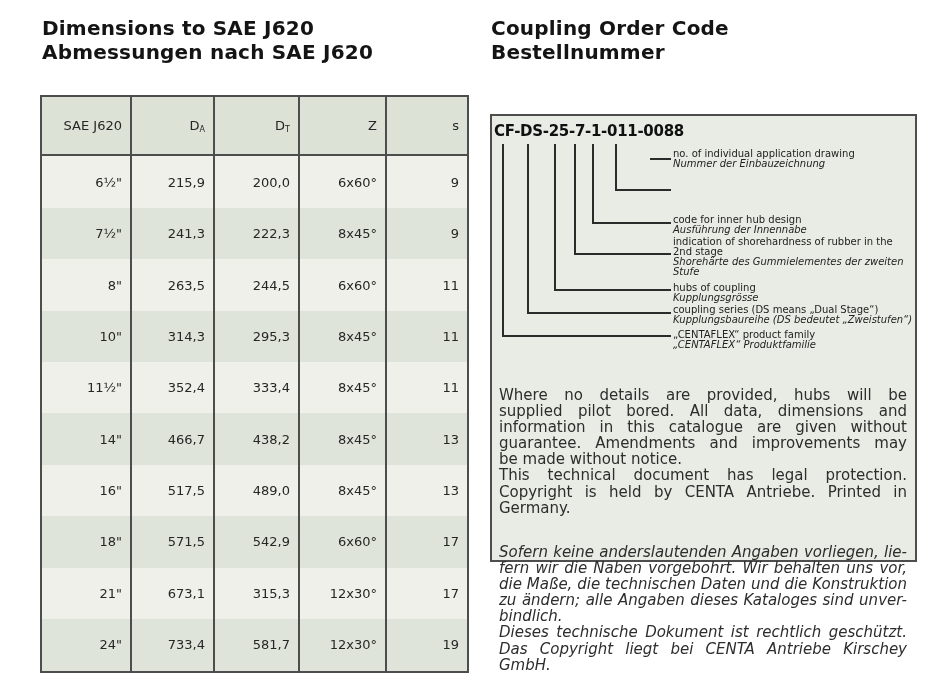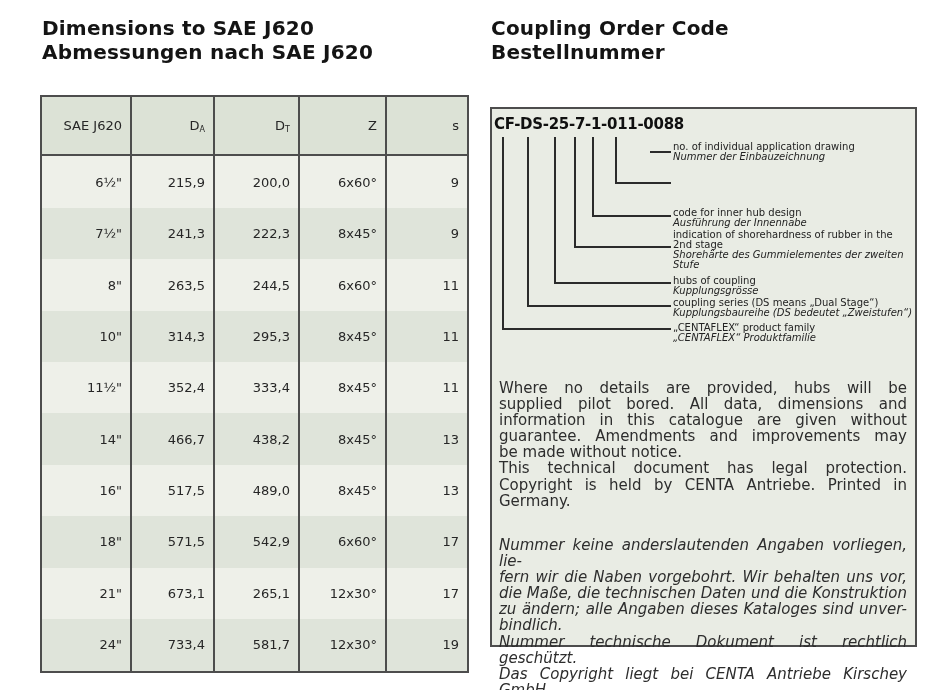--- a/index.html
+++ b/index.html
@@ -32,21 +32,21 @@
   .dims-table thead th{
     height:41px;background:var(--header-bg,#dce2d6);
     border-bottom:2px solid var(--border,#4d4d4d);
   }
   .dims-table tbody tr:nth-child(odd){background:var(--row-light,#eef0e9);}
   .dims-table tbody tr:nth-child(even){background:var(--row-dark,#dfe4da);}
   .sub{font-size:8px;vertical-align:-2px;}
 
   
   .order-box{
-    position:absolute;left:490px;top:107px;width:427px;height:540px;
+    position:absolute;left:490px;top:114px;width:427px;height:448px;
     box-sizing:border-box;border:2px solid var(--border,#4d4d4d);
     background:var(--box-bg,#e9ece4);
   }
   .order-code{
     position:absolute;left:2px;top:6px;font-size:15px;font-weight:bold;
     letter-spacing:-0.3px;color:#101010;white-space:nowrap;
   }
   .tree{position:absolute;left:0;top:0;right:0;bottom:0;}
   .vline{position:absolute;width:2px;background:var(--line,#2b2b2b);}
   .hline{position:absolute;height:2px;background:var(--line,#2b2b2b);}
@@ -150,21 +150,21 @@
         <tr>
           <td>18"</td>
           <td>571,5</td>
           <td>542,9</td>
           <td>6x60°</td>
           <td>17</td>
         </tr>
         <tr>
           <td>21"</td>
           <td>673,1</td>
-          <td>265,1</td>
+          <td>315,3</td>
           <td>12x30°</td>
           <td>17</td>
         </tr>
         <tr>
           <td>24"</td>
           <td>733,4</td>
           <td>581,7</td>
           <td>12x30°</td>
           <td>19</td>
         </tr>
@@ -218,24 +218,24 @@
         <div class="pline stretch">Where no details are provided, hubs will be</div>
         <div class="pline stretch">supplied pilot bored. All data, dimensions and</div>
         <div class="pline stretch">information in this catalogue are given without</div>
         <div class="pline stretch">guarantee. Amendments and improvements may</div>
         <div class="pline">be made without notice.</div>
         <div class="pline stretch">This technical document has legal protection.</div>
         <div class="pline stretch">Copyright is held by CENTA Antriebe. Printed in</div>
         <div class="pline">Germany.</div>
       </div>
     <div class="notice notice-de">
-        <div class="pline stretch">Nummer keine anderslautenden Angaben vorliegen, lie-</div>
+        <div class="pline stretch">Sofern keine anderslautenden Angaben vorliegen, lie-</div>
         <div class="pline stretch">fern wir die Naben vorgebohrt. Wir behalten uns vor,</div>
         <div class="pline stretch">die Maße, die technischen Daten und die Konstruktion</div>
         <div class="pline stretch">zu ändern; alle Angaben dieses Kataloges sind unver-</div>
         <div class="pline">bindlich.</div>
-        <div class="pline stretch">Nummer technische Dokument ist rechtlich geschützt.</div>
+        <div class="pline stretch">Dieses technische Dokument ist rechtlich geschützt.</div>
         <div class="pline stretch">Das Copyright liegt bei CENTA Antriebe Kirschey</div>
         <div class="pline">GmbH.</div>
       </div>
   </div>
 
 </div>
 
 </body></html>

